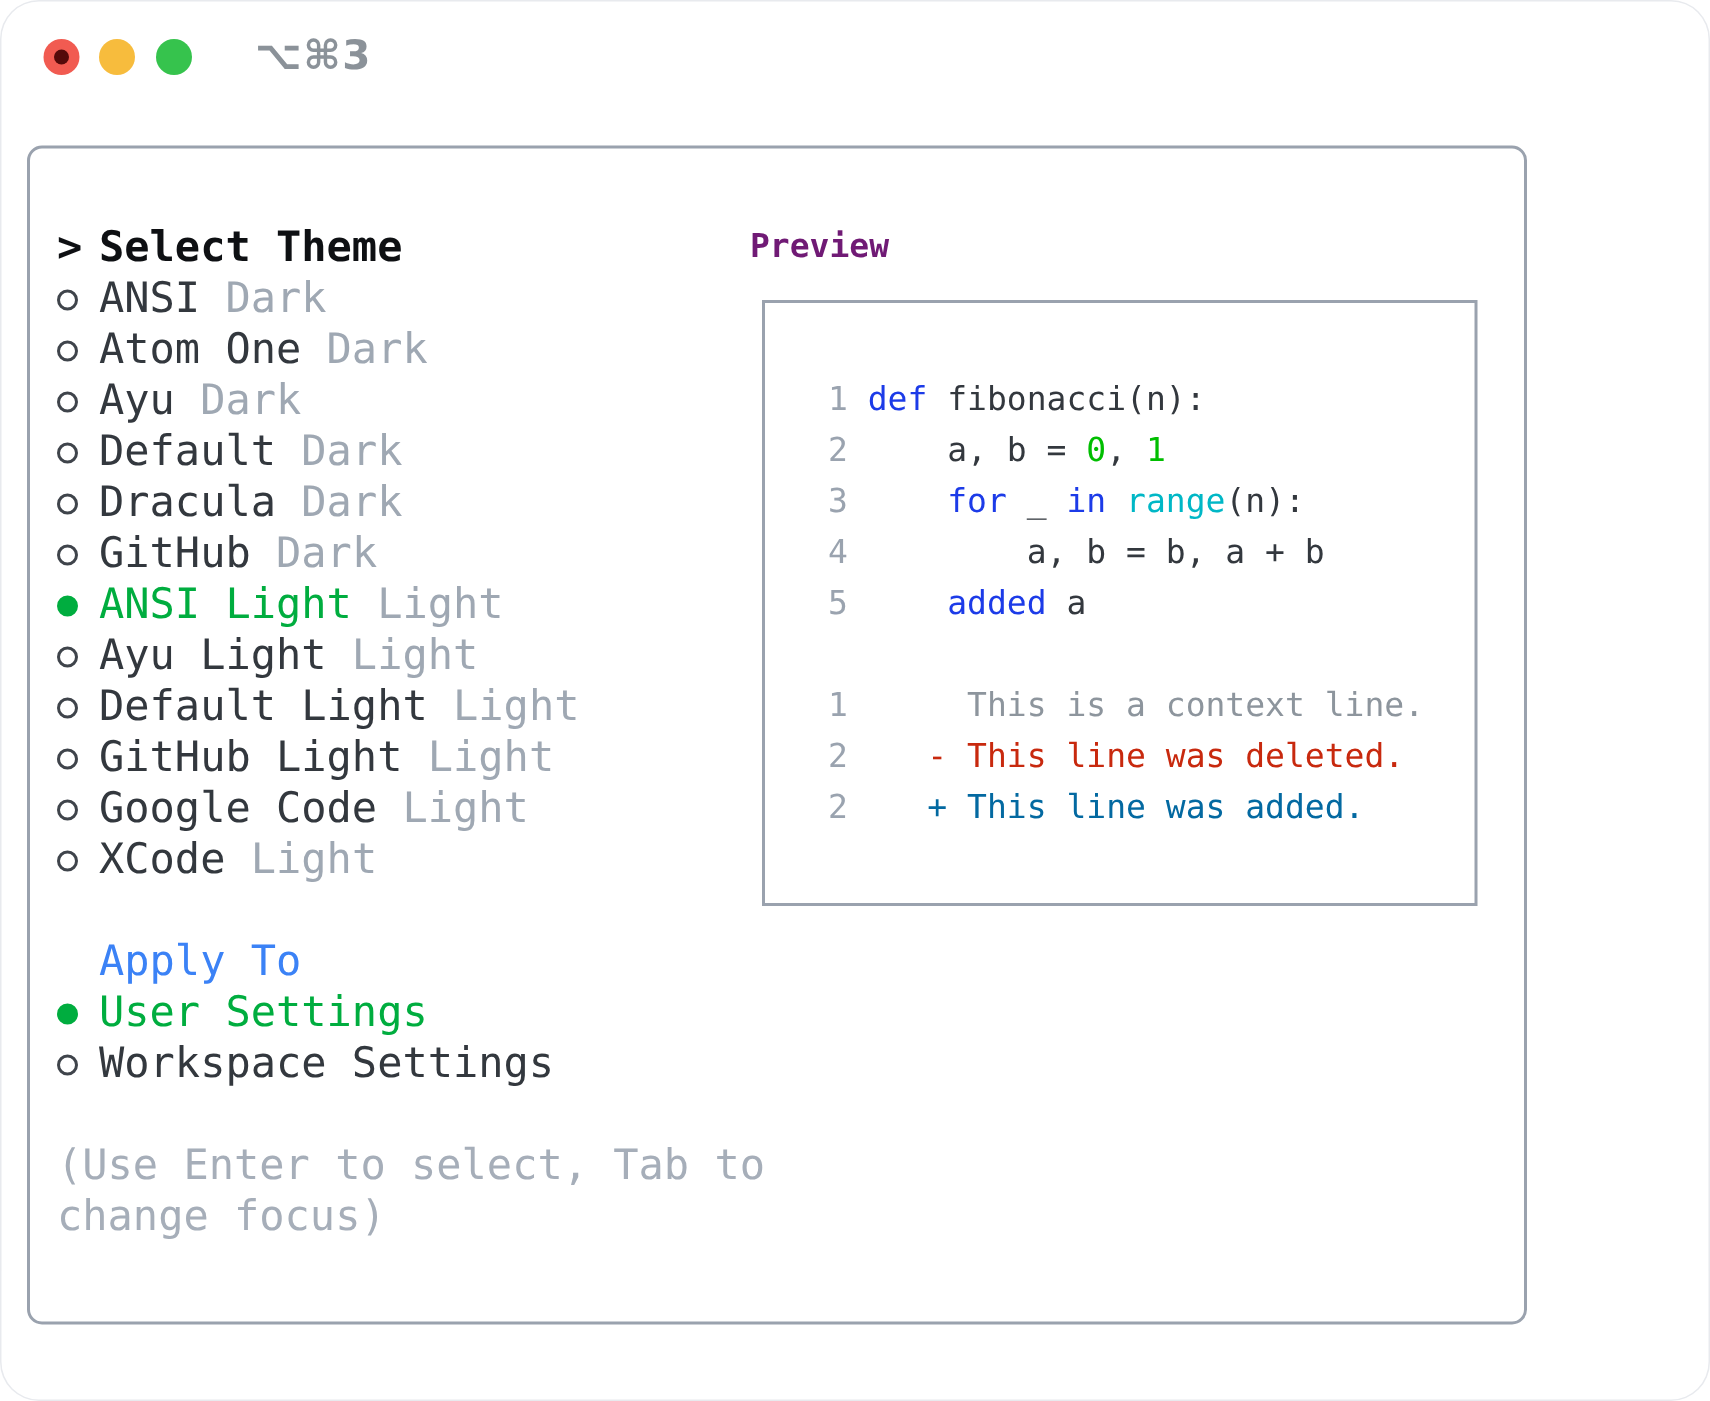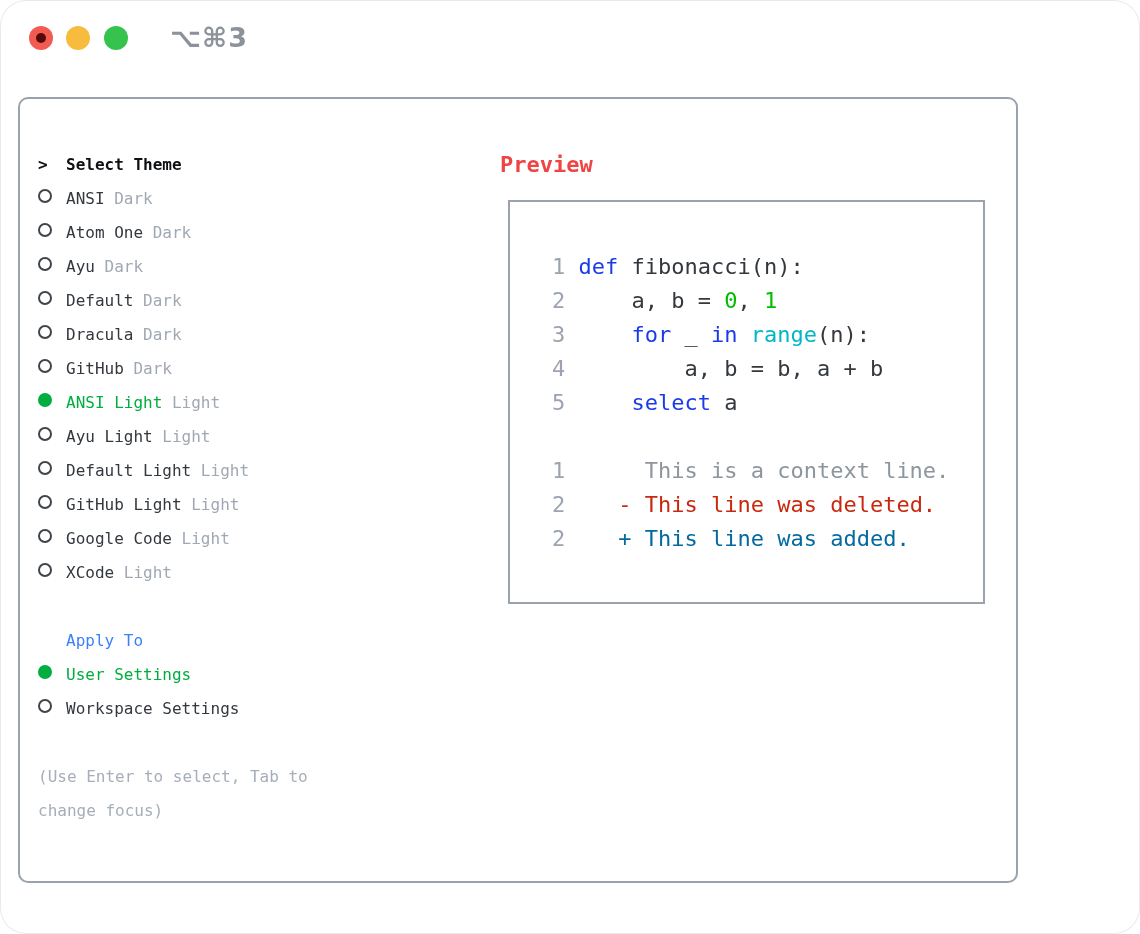--- a/index.html
+++ b/index.html
@@ -18,36 +18,36 @@
   .win-title{
     position:absolute;left:170px;top:22px;font-family:"DejaVu Sans","Liberation Sans",sans-serif;
     font-size:27px;font-weight:700;color:#8b9299;letter-spacing:1px;
   }
   
   .tui{
     position:absolute;left:18px;top:97px;width:996px;height:782px;
     border:2px solid #9aa2ae;border-radius:10px;background:#ffffff;
   }
   .left-col{position:absolute;left:18px;top:49px;}
-  .row{height:34px;line-height:34px;white-space:pre;font-size:16px;color:#33383e;}
+  .row{height:34px;line-height:34px;white-space:pre;font-size:28px;color:#33383e;}
   .row .marker{display:inline-block;width:28px;}
   .row.header{font-weight:700;color:#0e1013;}
   .row.subheader{color:#3b82f6;}
   .radio{
     display:inline-block;width:10px;height:10px;border-radius:50%;
     border:2px solid #3f444b;vertical-align:1px;background:transparent;
   }
   .radio.selected{background:#00ad3f;border-color:#00ad3f;}
   .sel-text{color:#00ad3f;margin-top:12px;}
   .tag{color:#9fa8b3;}
   .row.hint{color:#a6aeb9;}
   
   .preview-title{
     position:absolute;left:480px;top:49px;height:34px;line-height:34px;
-    font-size:22px;font-weight:700;color:#ef4444;white-space:pre;
+    font-size:22px;font-weight:700;color:#701a75;white-space:pre;
   }
   .preview-box{
     position:absolute;left:488px;top:101px;width:477px;height:404px;
     border:2px solid #9aa2ae;background:#ffffff;box-sizing:border-box;
     padding:48px 0 0 18px;overflow:hidden;
   }
   .code-line{height:34px;line-height:34px;font-size:22px;white-space:pre;margin-left:24px;}
   .code-line .gutter{color:#9aa3af;}
 </style>
 </head>
@@ -87,21 +87,21 @@
         <div class="row hint">(Use Enter to select, Tab to</div>
         <div class="row hint">change focus)</div>
       </div>
     <div class="preview-title">Preview</div>
     <div class="preview-box">
       <div id="code">
           <div class="code-line"><span class="gutter">1</span><span style="color: rgb(51, 56, 62);"> </span><span style="color: rgb(28, 59, 232);">def</span><span style="color: rgb(51, 56, 62);"> fibonacci(n):</span></div>
           <div class="code-line"><span class="gutter">2</span><span style="color: rgb(51, 56, 62);">     a, b = </span><span style="color: rgb(0, 190, 0);">0</span><span style="color: rgb(51, 56, 62);">, </span><span style="color: rgb(0, 190, 0);">1</span></div>
           <div class="code-line"><span class="gutter">3</span><span style="color: rgb(51, 56, 62);">     </span><span style="color: rgb(28, 59, 232);">for</span><span style="color: rgb(51, 56, 62);"> _ </span><span style="color: rgb(28, 59, 232);">in</span><span style="color: rgb(51, 56, 62);"> </span><span style="color: rgb(0, 183, 198);">range</span><span style="color: rgb(51, 56, 62);">(n):</span></div>
           <div class="code-line"><span class="gutter">4</span><span style="color: rgb(51, 56, 62);">         a, b = b, a + b</span></div>
-          <div class="code-line"><span class="gutter">5</span><span style="color: rgb(51, 56, 62);">     </span><span style="color: rgb(28, 59, 232);">select</span><span style="color: rgb(51, 56, 62);"> a</span></div>
+          <div class="code-line"><span class="gutter">5</span><span style="color: rgb(51, 56, 62);">     </span><span style="color: rgb(28, 59, 232);">added</span><span style="color: rgb(51, 56, 62);"> a</span></div>
           <div class="code-line"><span class="gutter"></span></div>
           <div class="code-line"><span class="gutter">1</span><span style="color: rgb(141, 149, 157);">      This is a context line.</span></div>
           <div class="code-line"><span class="gutter">2</span><span style="color: rgb(51, 56, 62);">    </span><span style="color: rgb(200, 41, 14);">- This line was deleted.</span></div>
           <div class="code-line"><span class="gutter">2</span><span style="color: rgb(51, 56, 62);">    </span><span style="color: #0369a1;">+ This line was added.</span></div>
         </div>
     </div>
   </div>
 
 </div>
 

